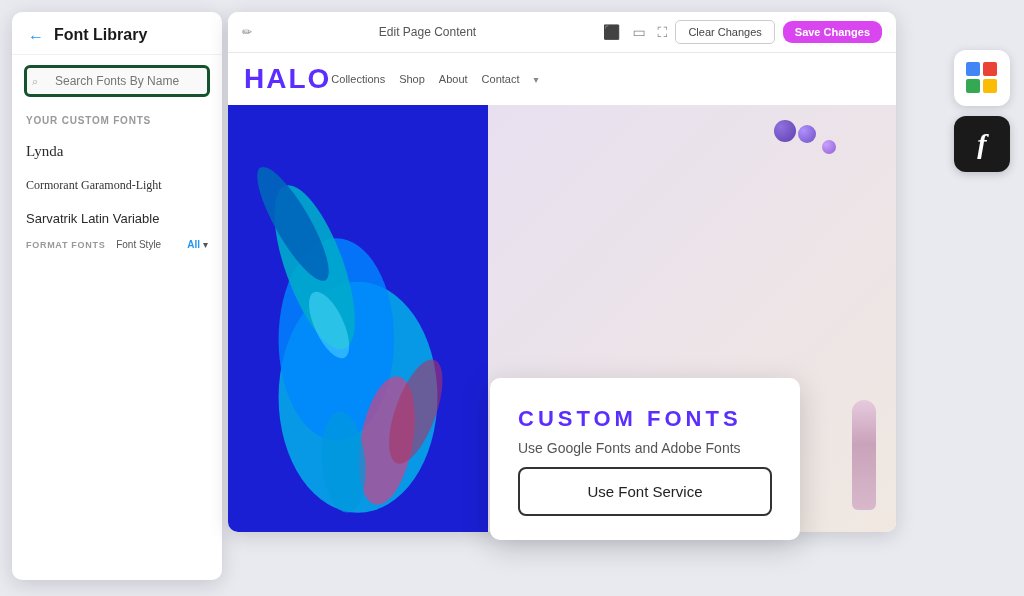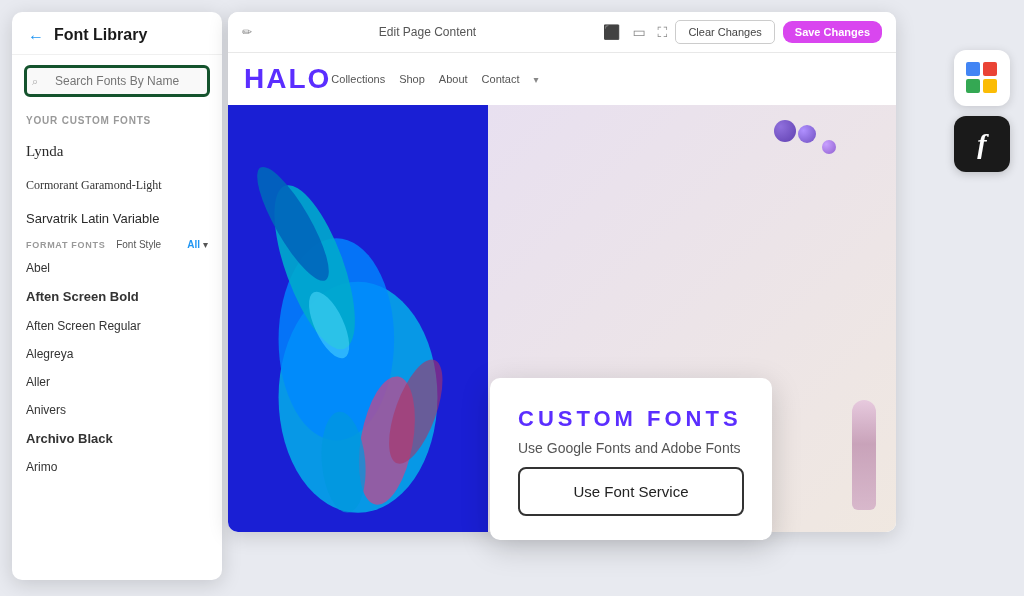--- a/index.html
+++ b/index.html
@@ -274,21 +274,21 @@
       position: absolute;
       border-radius: 50%;
       background: radial-gradient(circle at 30% 30%, #c8a0ff, #8060d0);
     }
 
     
     .custom-fonts-card {
       position: absolute;
       left: 490px;
       top: 378px;
-      width: 282px;
+      width: 310px;
       background: #fff;
       border-radius: 10px;
       box-shadow: 0 8px 30px rgba(0,0,0,0.18);
       padding: 28px 28px 24px;
       z-index: 10;
     }
 
     .custom-fonts-title {
       font-size: 22px;
       font-weight: 700;
@@ -392,30 +392,20 @@
 
   <div class="format-fonts-header">
     <span class="format-label">FORMAT FONTS</span>
     <span class="font-style-selector">
       <span>Font Style</span>
       <span class="font-style-all">All</span>
       <span>▾</span>
     </span>
   </div>
 
-  <div class="font-list">
-    <div class="font-list-item">Abel</div>
-    <div class="font-list-item bold">Aften Screen Bold</div>
-    <div class="font-list-item">Aften Screen Regular</div>
-    <div class="font-list-item">Alegreya</div>
-    <div class="font-list-item">Aller</div>
-    <div class="font-list-item">Anivers</div>
-    <div class="font-list-item bold">Archivo Black</div>
-    <div class="font-list-item">Arimo</div>
-  </div>
 </div>
 
 <div class="editor-window">
   <div class="editor-toolbar">
     <span class="edit-icon">✏</span>
     <span class="edit-page-label">Edit Page Content</span>
     <div class="toolbar-icons">
       <span class="toolbar-icon">⬛</span>
       <span class="toolbar-icon">▭</span>
       <span class="toolbar-icon">⛶</span>

